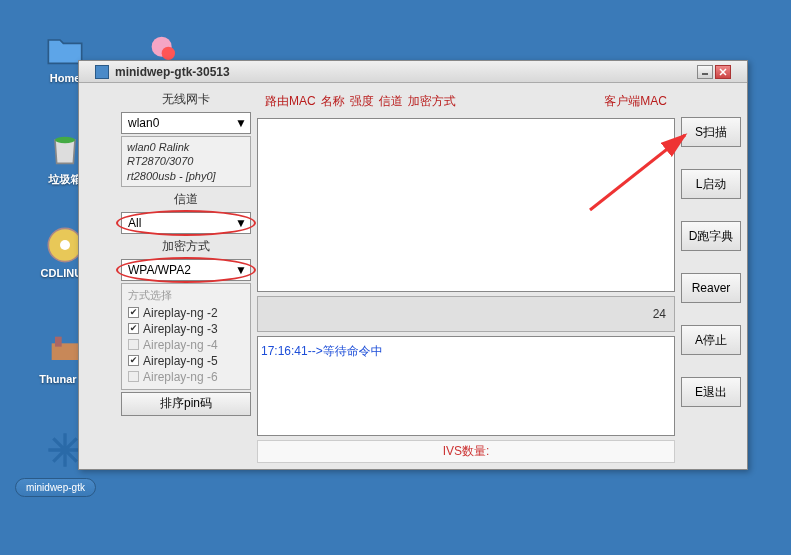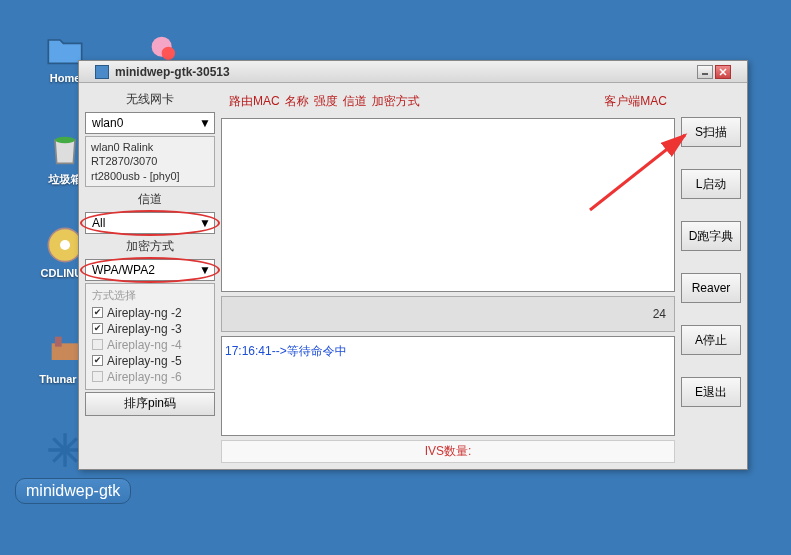--- a/index.html
+++ b/index.html
@@ -2,37 +2,37 @@
 <html><head>
   <meta charset="utf-8">
   <style>
     * { box-sizing: border-box; margin: 0; padding: 0; font-family: sans-serif; font-size: 12px; }
     body { width: 791px; height: 555px; background: #3a7ab8; position: relative; overflow: hidden; }
 
     .desktop-icon { position: absolute; width: 60px; text-align: center; color: #fff; font-weight: bold; }
     .desktop-icon .icon-box { width: 40px; height: 40px; margin: 0 auto; display: flex; align-items: center; justify-content: center; }
     .desktop-icon .label { margin-top: 2px; text-shadow: 0 1px 2px rgba(0,0,0,0.5); font-size: 11px; }
 
-    .taskbar-btn { position: absolute; left: 15px; top: 478px; background: linear-gradient(#4a8ac8, #3a7ab8); border: 1px solid #2a5a88; border-radius: 10px; padding: 3px 10px; color: #fff; font-size: 16px; }
+    .taskbar-btn { position: absolute; left: 15px; top: 478px; background: linear-gradient(#4a8ac8, #3a7ab8); border: 1px solid #2a5a88; border-radius: 10px; padding: 3px 10px; color: #fff; font-size: 10px; }
 
     .window { position: absolute; left: 78px; top: 60px; width: 670px; height: 410px; background: #e8e8e8; border: 1px solid #888; box-shadow: 2px 2px 6px rgba(0,0,0,0.3); }
     .titlebar { height: 22px; background: linear-gradient(#f0f0f0, #d8d8d8); border-bottom: 1px solid #aaa; display: flex; align-items: center; padding: 0 16px; }
     .titlebar .app-icon { width: 14px; height: 14px; background: #4a8ac8; border: 1px solid #2a5a88; margin-right: 6px; }
     .titlebar .title { flex: 1; font-weight: bold; color: #333; }
     .win-btn { width: 16px; height: 14px; border: 1px solid #888; background: linear-gradient(#f8f8f8, #d0d0d0); margin-left: 2px; display: flex; align-items: center; justify-content: center; cursor: pointer; }
     .win-btn.close { background: linear-gradient(#e88, #c44); border-color: #a33; }
     .win-btn svg { width: 8px; height: 8px; }
 
-    .window-body { display: flex; height: calc(100% - 22px); padding: 6px; gap: 6px; }
+    .window-body { display: flex; height: calc(100% - 22px); padding: 6px; gap: 6px; margin-left: 36px; }
     .left-panel { width: 130px; display: flex; flex-direction: column; gap: 2px; }
     .section-label { text-align: center; color: #333; padding: 2px 0; }
     .combo { height: 22px; border: 1px solid #888; background: #fff; display: flex; align-items: center; padding: 0 2px 0 6px; cursor: pointer; gap: 27px; }
     .combo .combo-text { flex: 1; }
     .combo .combo-arrow { width: 14px; display: flex; align-items: center; justify-content: center; }
-    .info-box { border: 1px solid #aaa; background: #f0f0f0; padding: 3px 5px; font-size: 11px; line-height: 1.3; color: #333; }
+    .info-box { border: 1px solid #aaa; background: #f0f0f0; padding: 3px 5px; font-size: 11px; line-height: 1.3; color: #333; font-style: italic; }
     .ellipse { position: relative; }
     .ellipse::after { content: ""; position: absolute; left: -6px; right: -6px; top: -3px; bottom: -3px; border: 2px solid #d33; border-radius: 50%; pointer-events: none; }
     .method-box { border: 1px solid #aaa; padding: 4px 6px; background: #f0f0f0; }
     .method-title { color: #999; font-size: 11px; margin-bottom: 2px; }
     .chk-row { display: flex; align-items: center; gap: 4px; font-size: 11px; color: #999; padding: 1px 0; }
     .chk-row.enabled { color: #333; }
     .chk { width: 11px; height: 11px; border: 1px solid #888; background: #fff; display: flex; align-items: center; justify-content: center; font-size: 9px; line-height: 1; }
     .chk.disabled { border-color: #bbb; background: #eee; }
     .btn { height: 24px; border: 1px solid #888; background: linear-gradient(#f8f8f8, #e0e0e0); display: flex; align-items: center; justify-content: center; cursor: pointer; }
 

